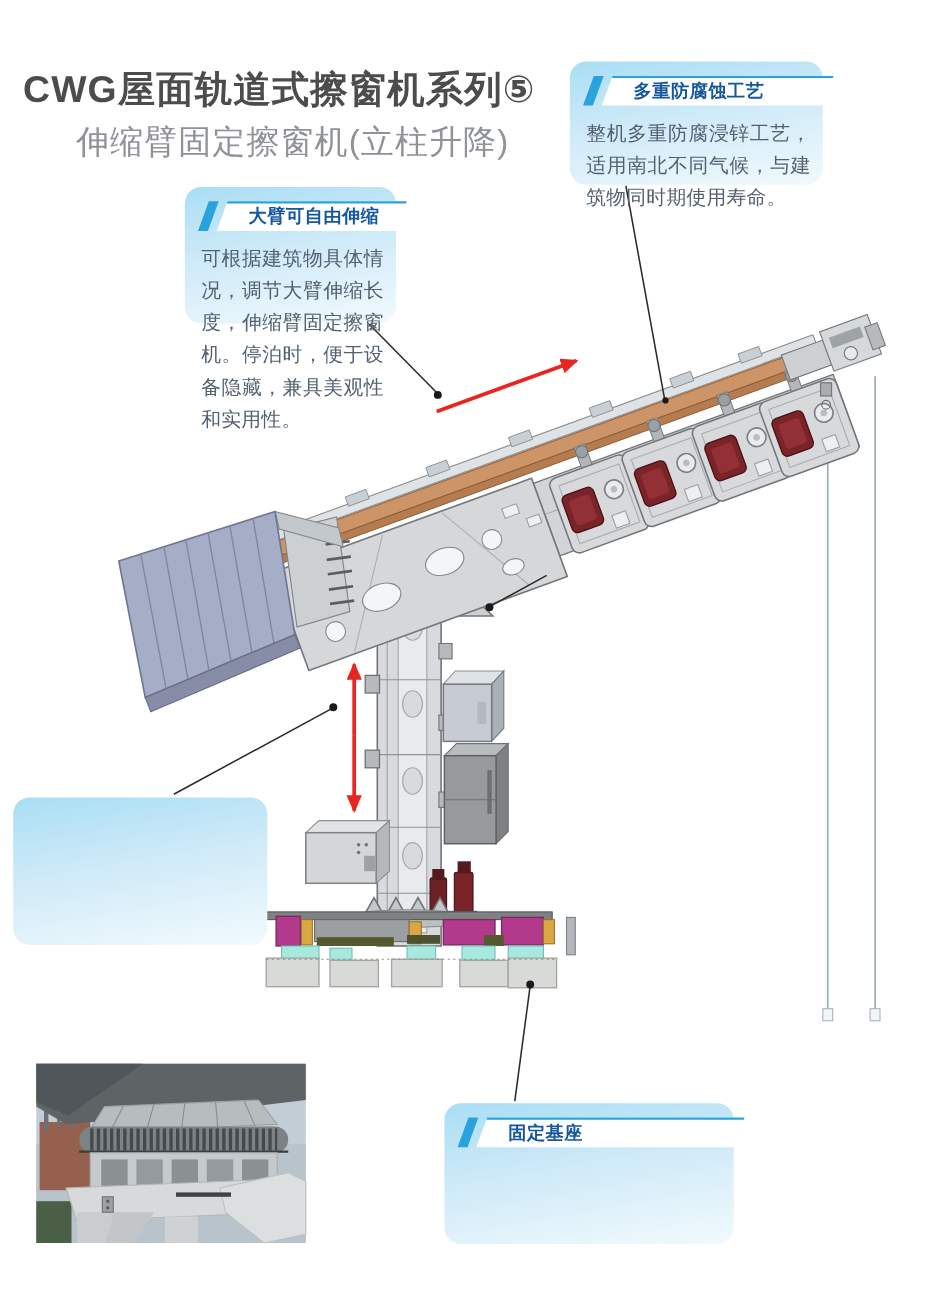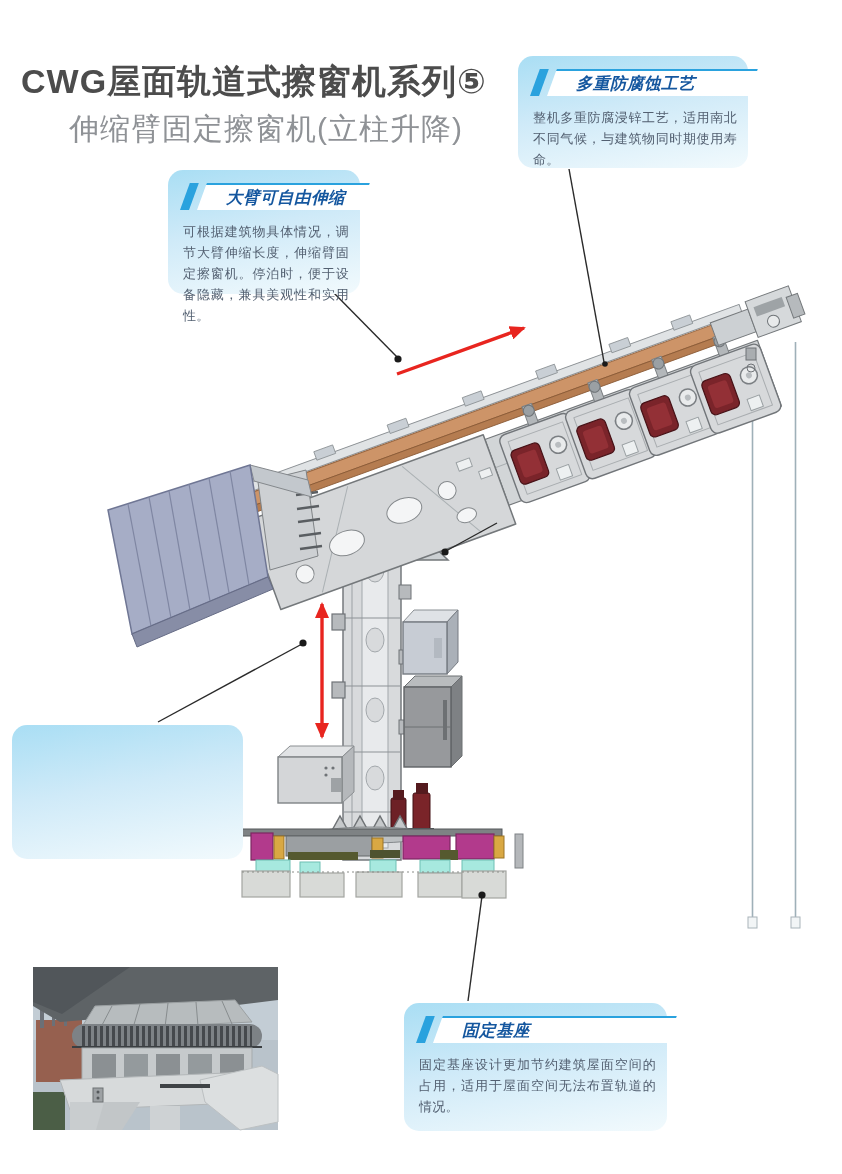--- a/index.html
+++ b/index.html
@@ -8,22 +8,22 @@
   .title{position:absolute;left:21px;top:36px;font-size:34px;font-weight:700;color:#4c4c4c;letter-spacing:1px;}
   .subtitle{position:absolute;left:21px;top:84px;font-size:30px;font-weight:400;color:#8f9296;letter-spacing:1px;margin-left:48px;}
   .callout{position:absolute;border-radius:15px;
            background:linear-gradient(170deg,#a9def4 0%,#cfeaf8 45%,#f2fafd 100%);}
   .co-head{position:absolute;top:13px;left:12px;right:0;height:27px;}
   .co-band{position:absolute;left:17px;right:0;top:0;bottom:0;background:#ffffff;
            border-top:2.5px solid #2aa2de;transform:skewX(-20deg);transform-origin:bottom left;}
   .co-slash{position:absolute;left:0;top:0;bottom:0;width:9px;background:#2aa2de;
             transform:skewX(-20deg);transform-origin:bottom left;}
   .co-title{position:relative;padding-left:46px;font-size:16.5px;font-weight:700;color:#15579f;
-            line-height:28px;letter-spacing:0.5px;white-space:nowrap;font-style:italic;}
-  .co-body{position:absolute;left:15px;right:11px;top:51px;font-size:13px;line-height:1.62;
+            line-height:28px;letter-spacing:0.5px;white-space:nowrap;}
+  .co-body{position:absolute;left:15px;right:11px;top:51px;font-size:18px;line-height:1.62;
            color:#536071;letter-spacing:0.2px;text-align:justify;}
   svg{position:absolute;left:0;top:0;}
   .lay2{z-index:2;}
   .lay1{z-index:1;}
 </style>
 </head>
 <body>
 
 <div class="page">
 
@@ -303,16 +303,15 @@
 
   <div class="callout lay2" style="left:12px;top:725px;width:231px;height:134px">
   </div>
 
   <div class="callout lay2" style="left:404px;top:1003px;width:263px;height:128px">
     <div class="co-head">
       <div class="co-slash"></div>
       <div class="co-band"></div>
       <div class="co-title">固定基座</div>
     </div>
-    <div class="co-body">固定基座设计更加节约建筑屋面空间的占用，适用于屋面空间无法布置轨道的情况。</div>
   </div>
 
 </div>
 
 </body></html>

